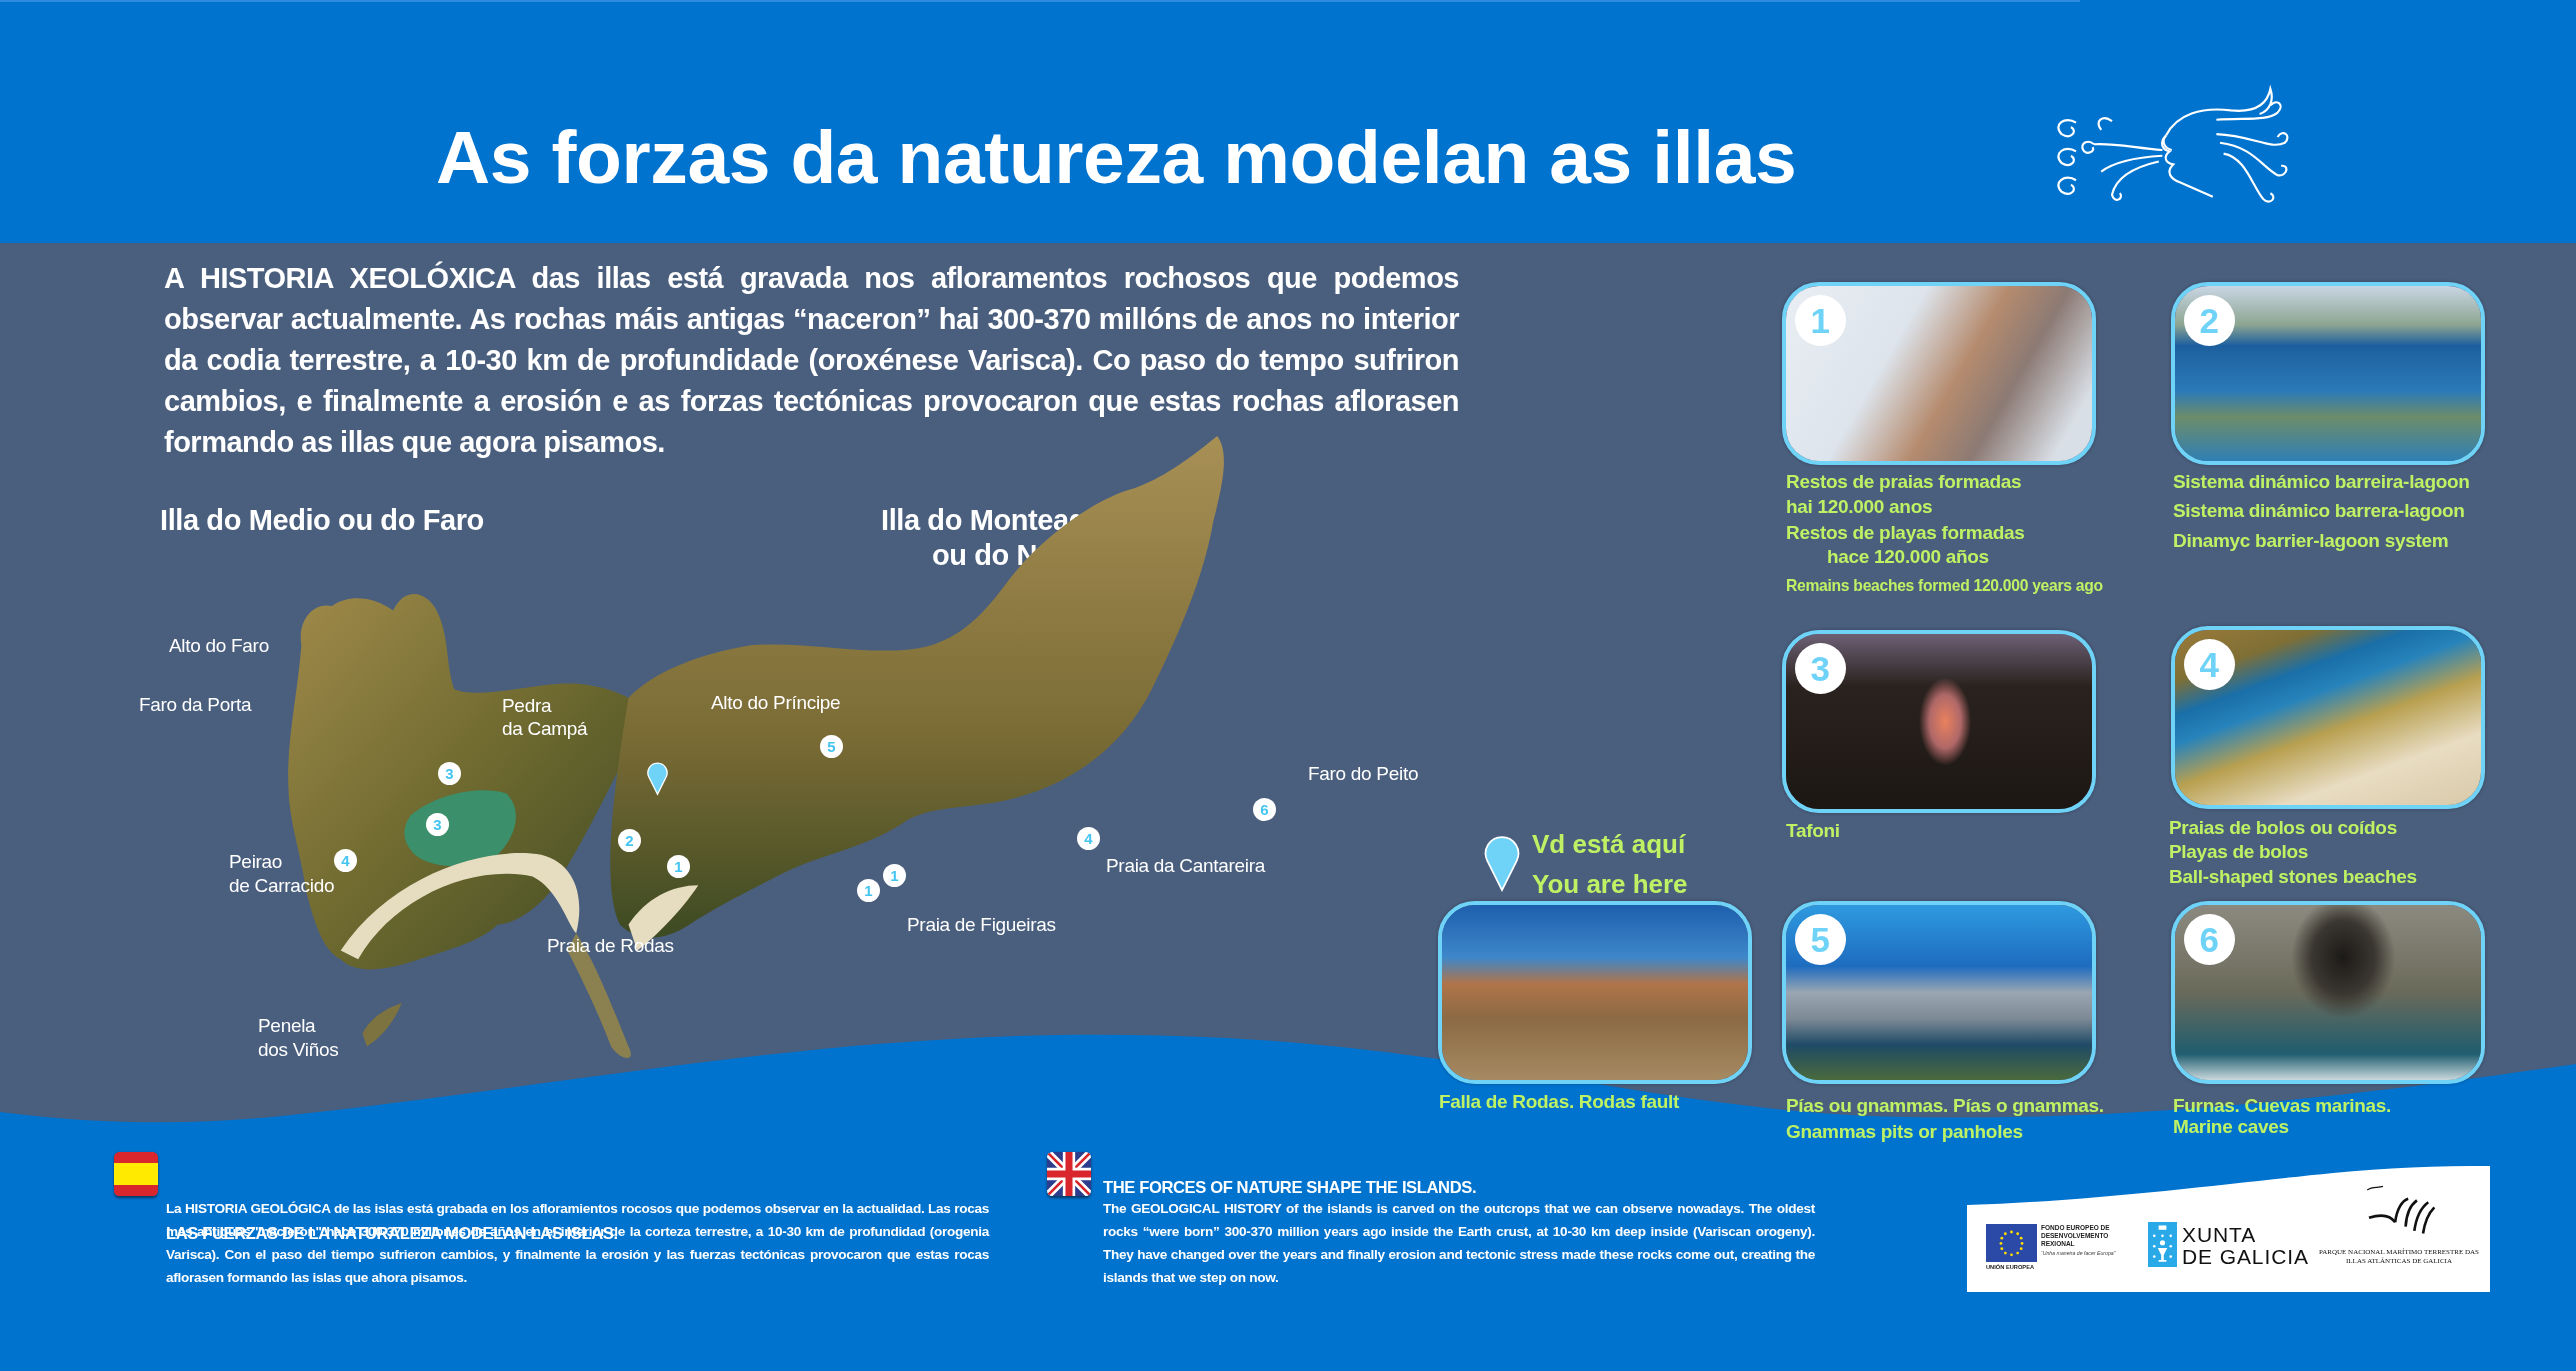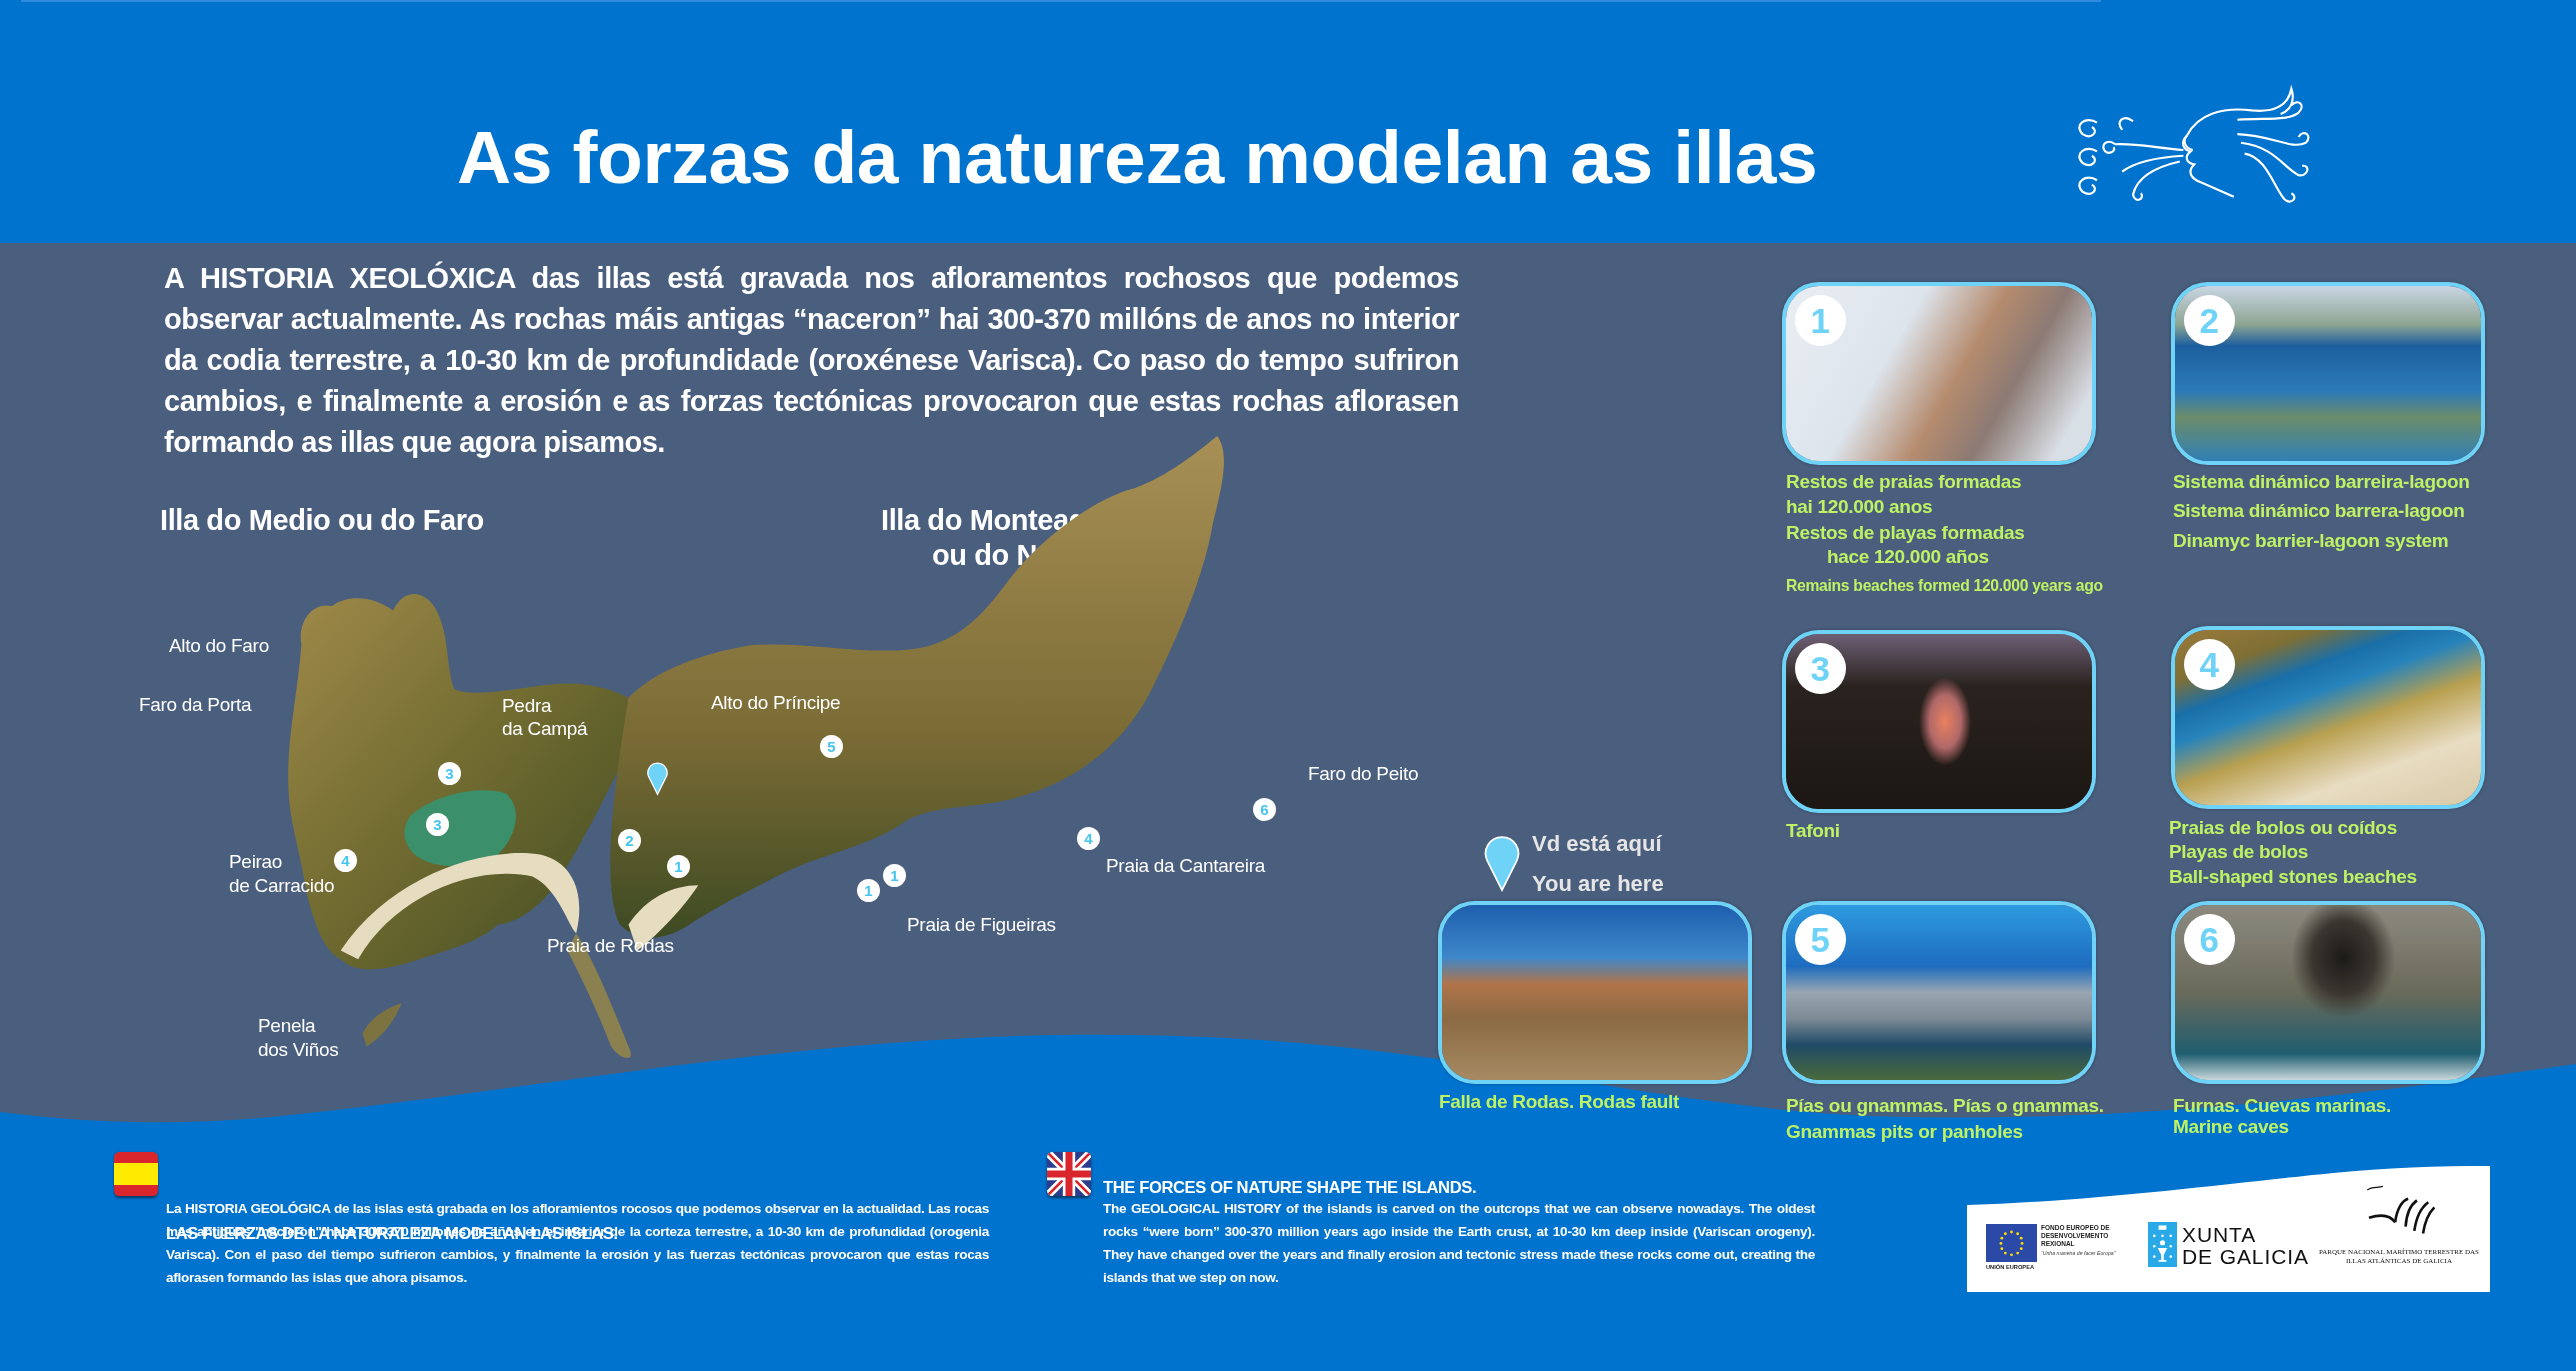--- a/index.html
+++ b/index.html
@@ -1,19 +1,19 @@
 <!DOCTYPE html>
 <html style="font-size:14px"><head>
 <meta charset="utf-8">
 <style>
   * { box-sizing: border-box; margin: 0; padding: 0; }
   html, body { width: 2576px; height: 1371px; overflow: hidden; background: #0073cf; }
   body { position: relative; font-family: "Liberation Sans", "DejaVu Sans", sans-serif; }
 
-  .header { position: absolute; left: 0; top: 0; width: 2080px; height: 243px; background: #0073cf; border-top: 2.6px solid #2e8be0; margin-left: 21px; }
+  .header { position: absolute; left: 0; top: 0; width: 2080px; height: 243px; background: #0073cf; border-top: 2.6px solid #2e8be0; }
   .title { position: absolute; left: 436px; top: 112px; font-family: "Liberation Sans", sans-serif; font-weight: bold; font-size: 75px; color: #ffffff; letter-spacing: -0.4px; white-space: nowrap; }
   .wind-logo { position: absolute; left: 2022px; top: 65px; width: 288px; height: 166px; }
 
   .panel { position: absolute; left: 0; top: 243px; width: 2576px; height: 1129px; background: #4a5e7d; }
   .bottom-wave { position: absolute; left: 0; top: 1029px; width: 2576px; height: 342px; }
 
   .intro { position: absolute; left: 164px; top: 258px; width: 1295px; font-family: "Liberation Sans", sans-serif; font-size: 29px; line-height: 41px; color: #ffffff; font-weight: bold; text-align: justify; letter-spacing: -0.5px; }
 
   .island-title { position: absolute; font-weight: bold; color: #ffffff; font-size: 29px; line-height: 33px; text-align: center; white-space: nowrap; letter-spacing: -0.4px; }
 
@@ -24,21 +24,21 @@
 
   .card { position: absolute; width: 314px; height: 183px; border: 4.4px solid #6fd3f8; border-radius: 37px; overflow: hidden; box-shadow: 0 0 3.5px rgba(0,0,0,0.3); }
   .card .pic { position: absolute; inset: 0; }
   .card .num { position: absolute; left: 8.7px; top: 8.7px; width: 51px; height: 51px; border-radius: 50%; background: #ffffff; color: #6fd3f8; font-size: 35px; font-weight: bold; text-align: center; line-height: 51px; }
 
   .caption { position: absolute; color: #bef264; font-weight: bold; font-size: 19px; line-height: 24.4px; white-space: nowrap; letter-spacing: -0.3px; }
   .caption.small { font-size: 15.7px; }
 
   .here { position: absolute; left: 1483px; top: 824px; }
   .here-pin { position: absolute; left: 0; top: 8.7px; width: 38px; height: 59px; }
-  .here-text { position: absolute; left: 49px; top: 0; color: #e5e5e5; font-weight: bold; font-size: 22px; line-height: 40px; white-space: nowrap; }
+  .here-text { position: absolute; left: 49px; top: 0; color: #bef264; font-weight: bold; font-size: 26px; line-height: 40px; white-space: nowrap; }
 
   .lang-block { position: absolute; color: #ffffff; }
   .flag { position: absolute; width: 44px; height: 44px; border-radius: 5.2px; overflow: hidden; box-shadow: 0 1.7px 2.6px rgba(0,0,0,0.5); }
   .lang-title { position: absolute; font-weight: bold; font-size: 16.6px; line-height: 21px; white-space: nowrap; letter-spacing: -0.4px; }
   .lang-body { position: absolute; font-weight: bold; font-size: 13.6px; line-height: 23px; text-align: justify; letter-spacing: -0.3px; }
 
   .logos { position: absolute; left: 1967px; top: 1166px; width: 523px; height: 126px; }
   .logo-eu-flag { position: absolute; left: 19px; top: 58px; width: 51px; height: 38px; background: #2b4aa8; }
   .logo-eu-text { position: absolute; left: 74px; top: 58px; font-size: 6.5px; font-weight: bold; color: #222; line-height: 7.9px; }
   .logo-eu-motto { position: absolute; left: 74px; top: 84px; font-size: 5.2px; font-style: italic; color: #444; white-space: nowrap; }

